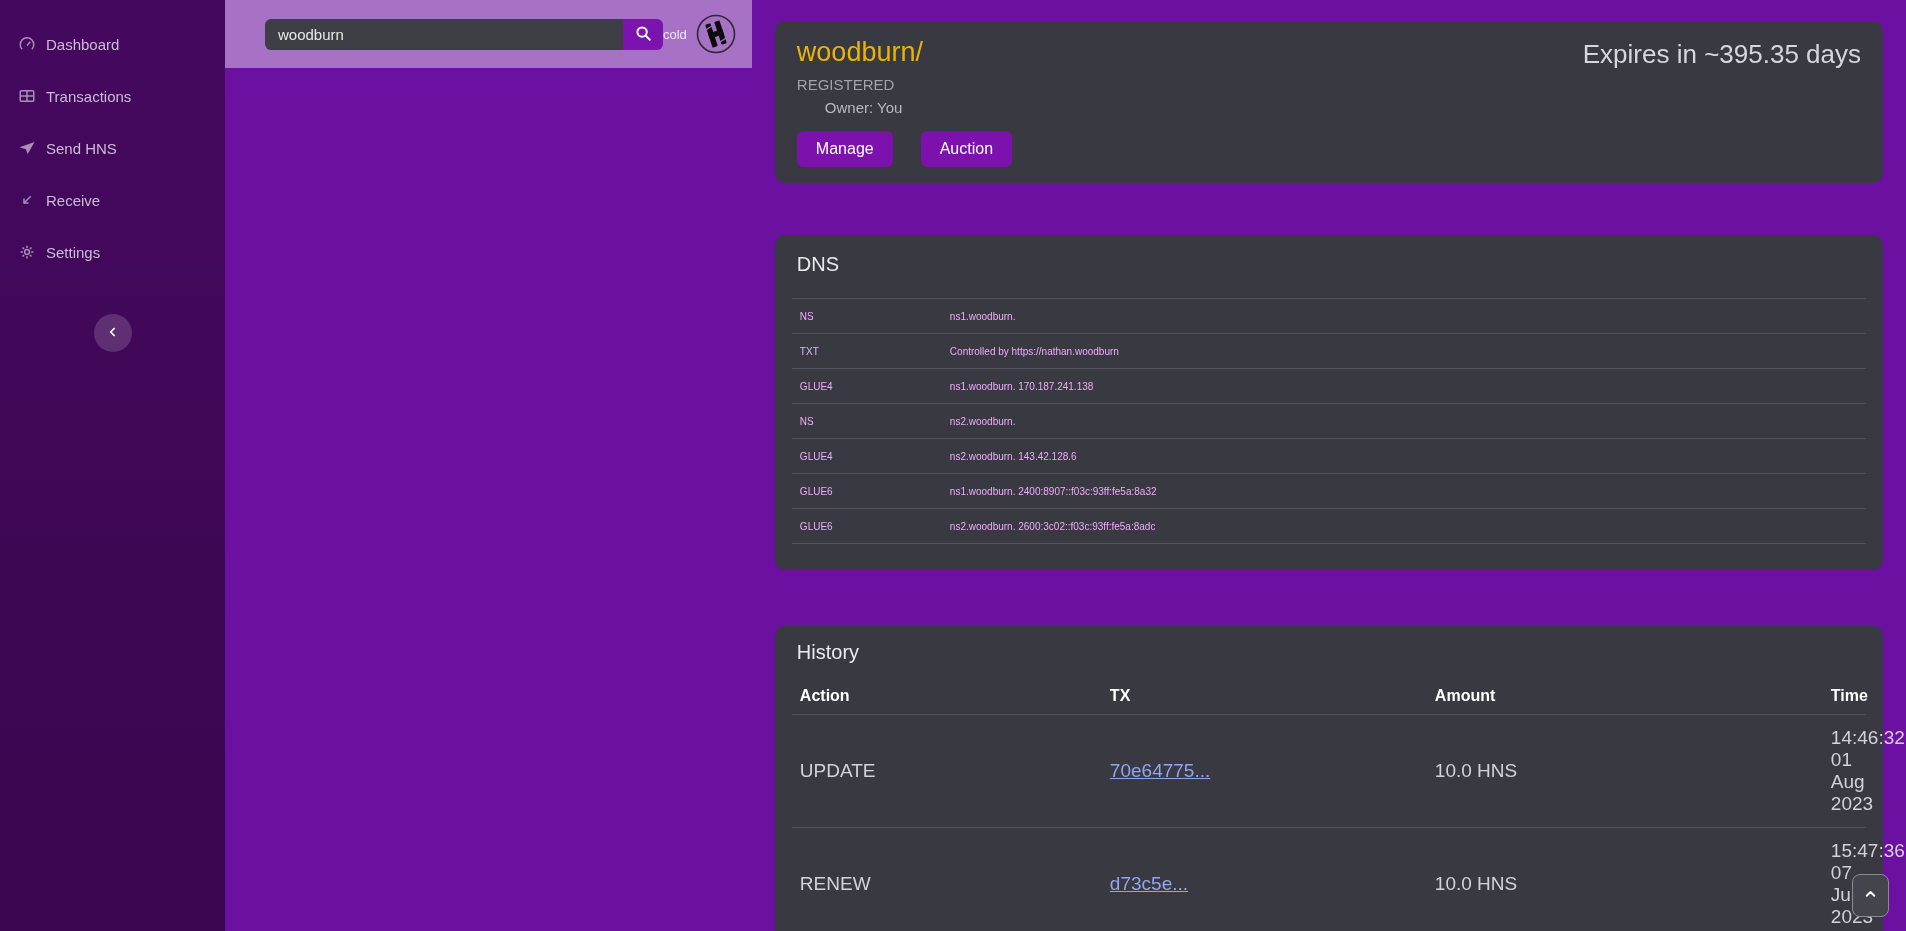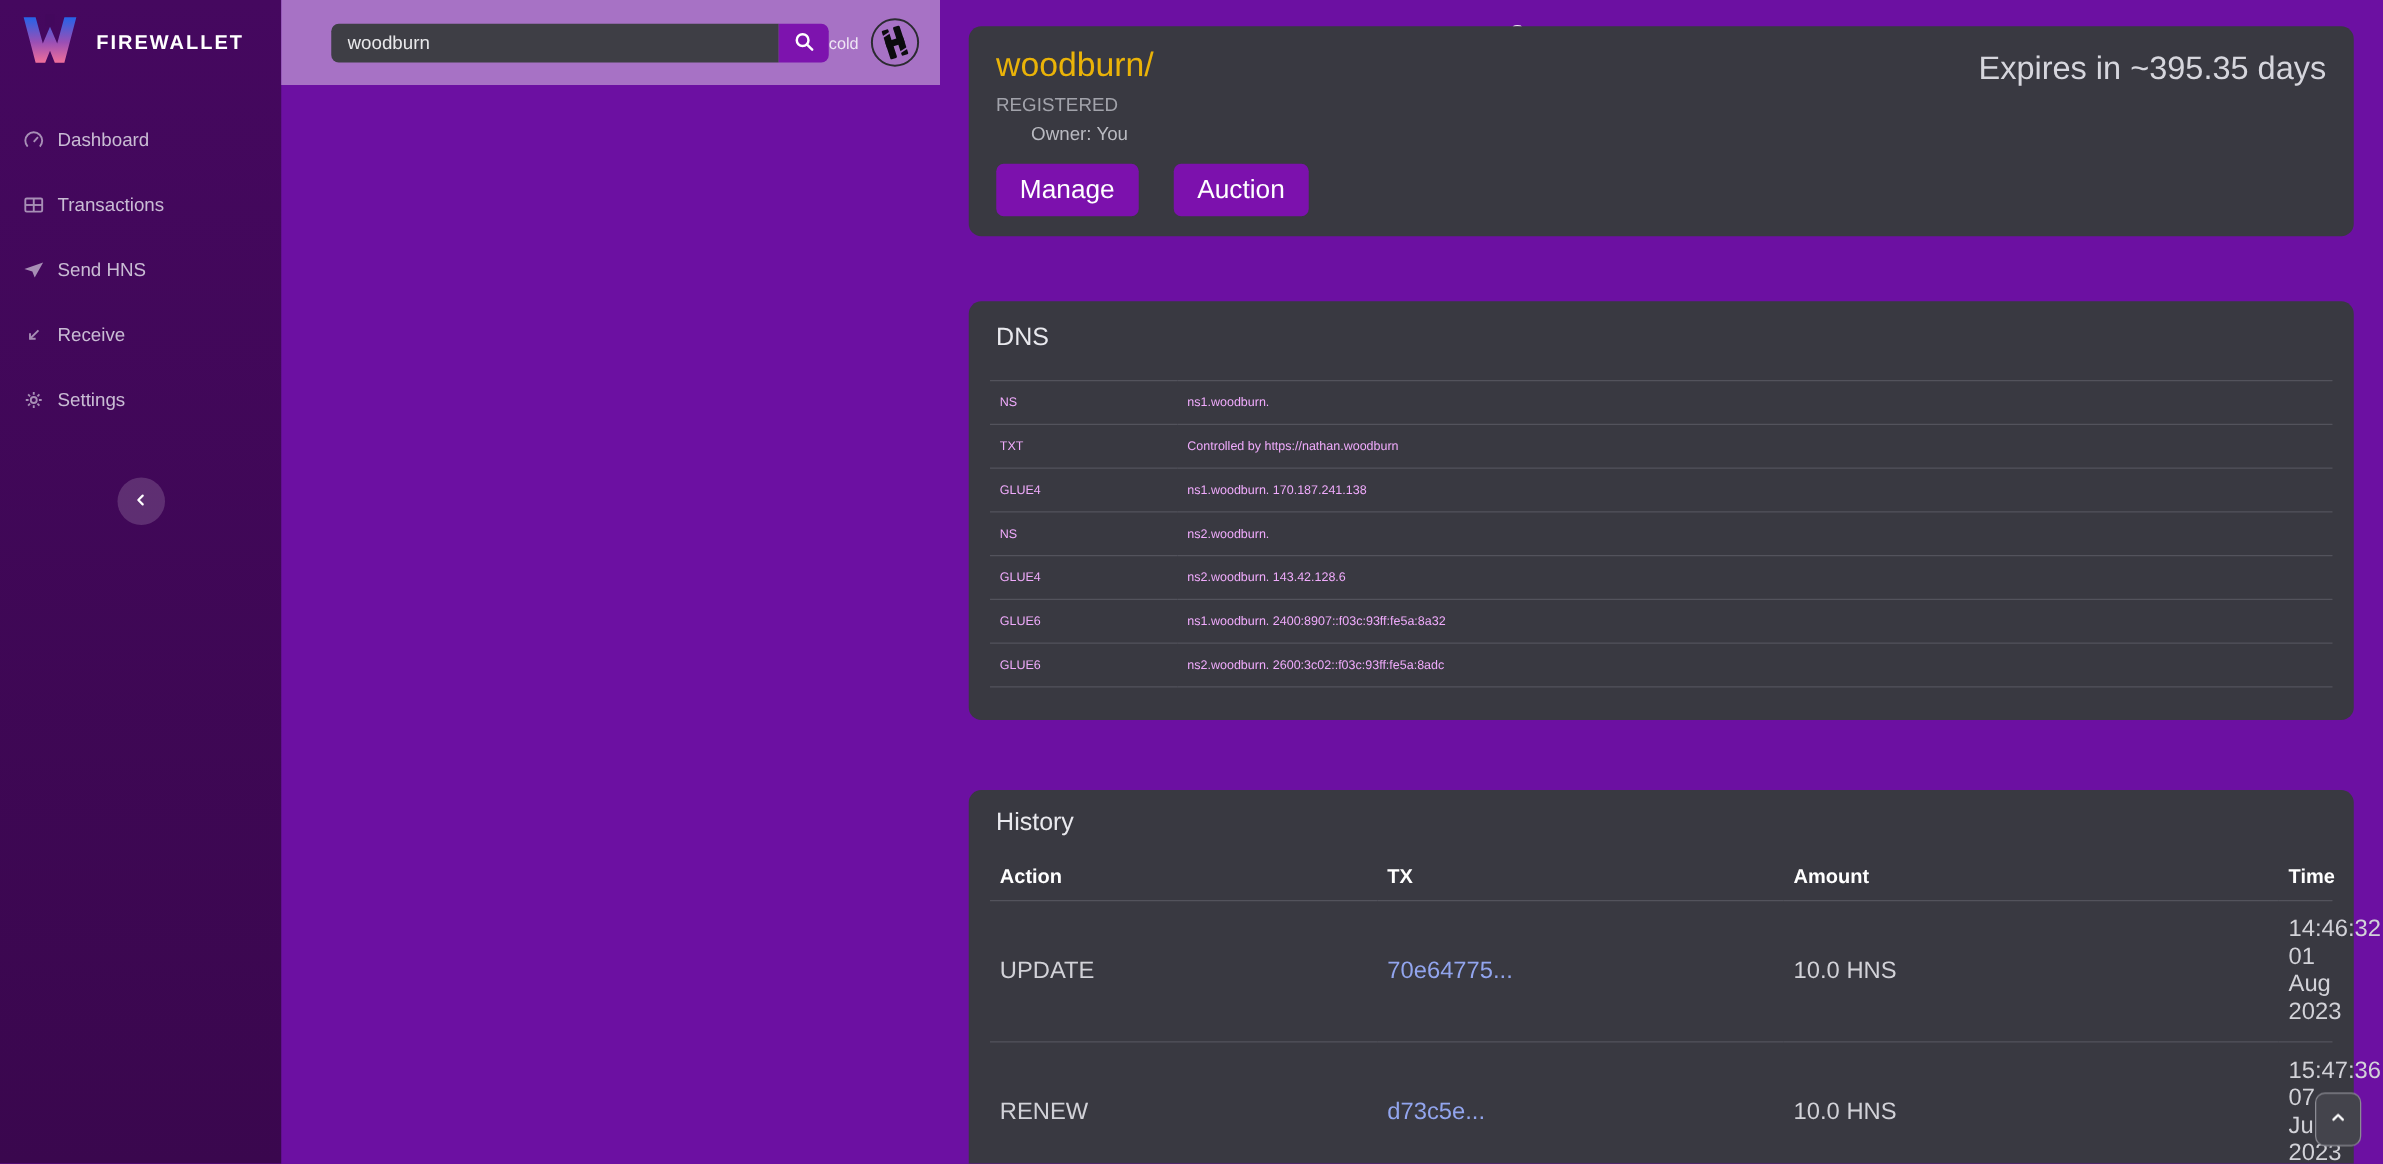--- a/index.html
+++ b/index.html
@@ -77,21 +77,21 @@
   }
 
   
   .domain-card { position: relative; padding: 14px 22px 16px 22px; margin-bottom: 52px; }
   .domain-title { font-size: 27px; font-weight: 400; color: #eab308; line-height: 34px; }
   .domain-status { font-size: 15px; color: #a2a3ab; line-height: 20px; margin-top: 6px; }
   .domain-owner { font-size: 15px; color: #b9bac1; line-height: 20px; margin-top: 3px; margin-left: 28px; }
   .btn-row { display: flex; gap: 28px; margin-top: 13px; }
   .purple-btn {
     background: #7c11ad; color: #ffffff; border: none; cursor: pointer;
-    font-size: 21px; font-family: "Liberation Sans", sans-serif;
+    font-size: 16px; font-family: "Liberation Sans", sans-serif;
     padding: 9px 19px; border-radius: 6px;
   }
   .domain-expiry {
     position: absolute; top: 18px; right: 22px;
     font-size: 26px; color: #d6d6dd; font-weight: 400;
   }
 
   
   .dns-card { padding: 18px 0 26px 0; margin-bottom: 56px; }
   .card-title { font-size: 20px; color: #e9e9ee; font-weight: 400; margin: 0 22px 22px 22px; }
@@ -109,52 +109,36 @@
     text-align: left; font-size: 16px; font-weight: 700; color: #ffffff;
     padding: 9px 8px; border-bottom: 1px solid #53535c;
   }
   .history-table td {
     font-size: 19px; color: #d2d2d8; padding: 12px 8px;
     border-bottom: 1px solid #53535c;
   }
   .col-action { width: 310px; }
   .col-tx { width: 325px; }
   .col-amount { width: 396px; }
-  .tx-link { color: #92a5ee; cursor: pointer; text-align: center; }
+  .tx-link { color: #92a5ee; text-decoration: underline; cursor: pointer; text-align: center; }
 
   
   .scroll-top-btn {
     position: fixed; right: 17px; bottom: 14px;
     width: 37px; height: 43px;
     background: #44444c;
     border: 1px solid #8b8b93; border-radius: 8px;
     cursor: pointer;
     display: flex; align-items: center; justify-content: center;
   }
 </style>
 </head>
 <body>
 
 <aside class="sidebar">
-  <div class="logo-row">
-    <span>
-      <svg width="46" height="42" viewBox="0 0 48 42">
-        <defs>
-          <linearGradient id="wgrad" x1="0" y1="0" x2="0" y2="1">
-            <stop offset="0" stop-color="#2563e8"></stop>
-            <stop offset="0.55" stop-color="#9a4fb5"></stop>
-            <stop offset="1" stop-color="#f06f9a"></stop>
-          </linearGradient>
-        </defs>
-        <polygon points="2,2 12,2 18,24 24,10 30,24 36,2 46,2 36,40 28,40 24,30 20,40 12,40" fill="url(#wgrad)"></polygon>
-        <rect x="20.5" y="0" width="7" height="9" fill="#43085d"></rect>
-      </svg>
-    </span>
-    <span class="app-title">FIREWALLET</span>
-  </div>
 
   <nav class="nav">
     <div class="nav-item">
       <span class="icn">
         <svg width="18" height="18" viewBox="0 0 24 24" fill="none" stroke="currentColor" stroke-width="2">
           <path d="M5.5 19a9 9 0 1 1 13 0"></path>
             <line x1="12" y1="14" x2="16.5" y2="9"></line>
         </svg>
       </span>
       <span>Dashboard</span>

